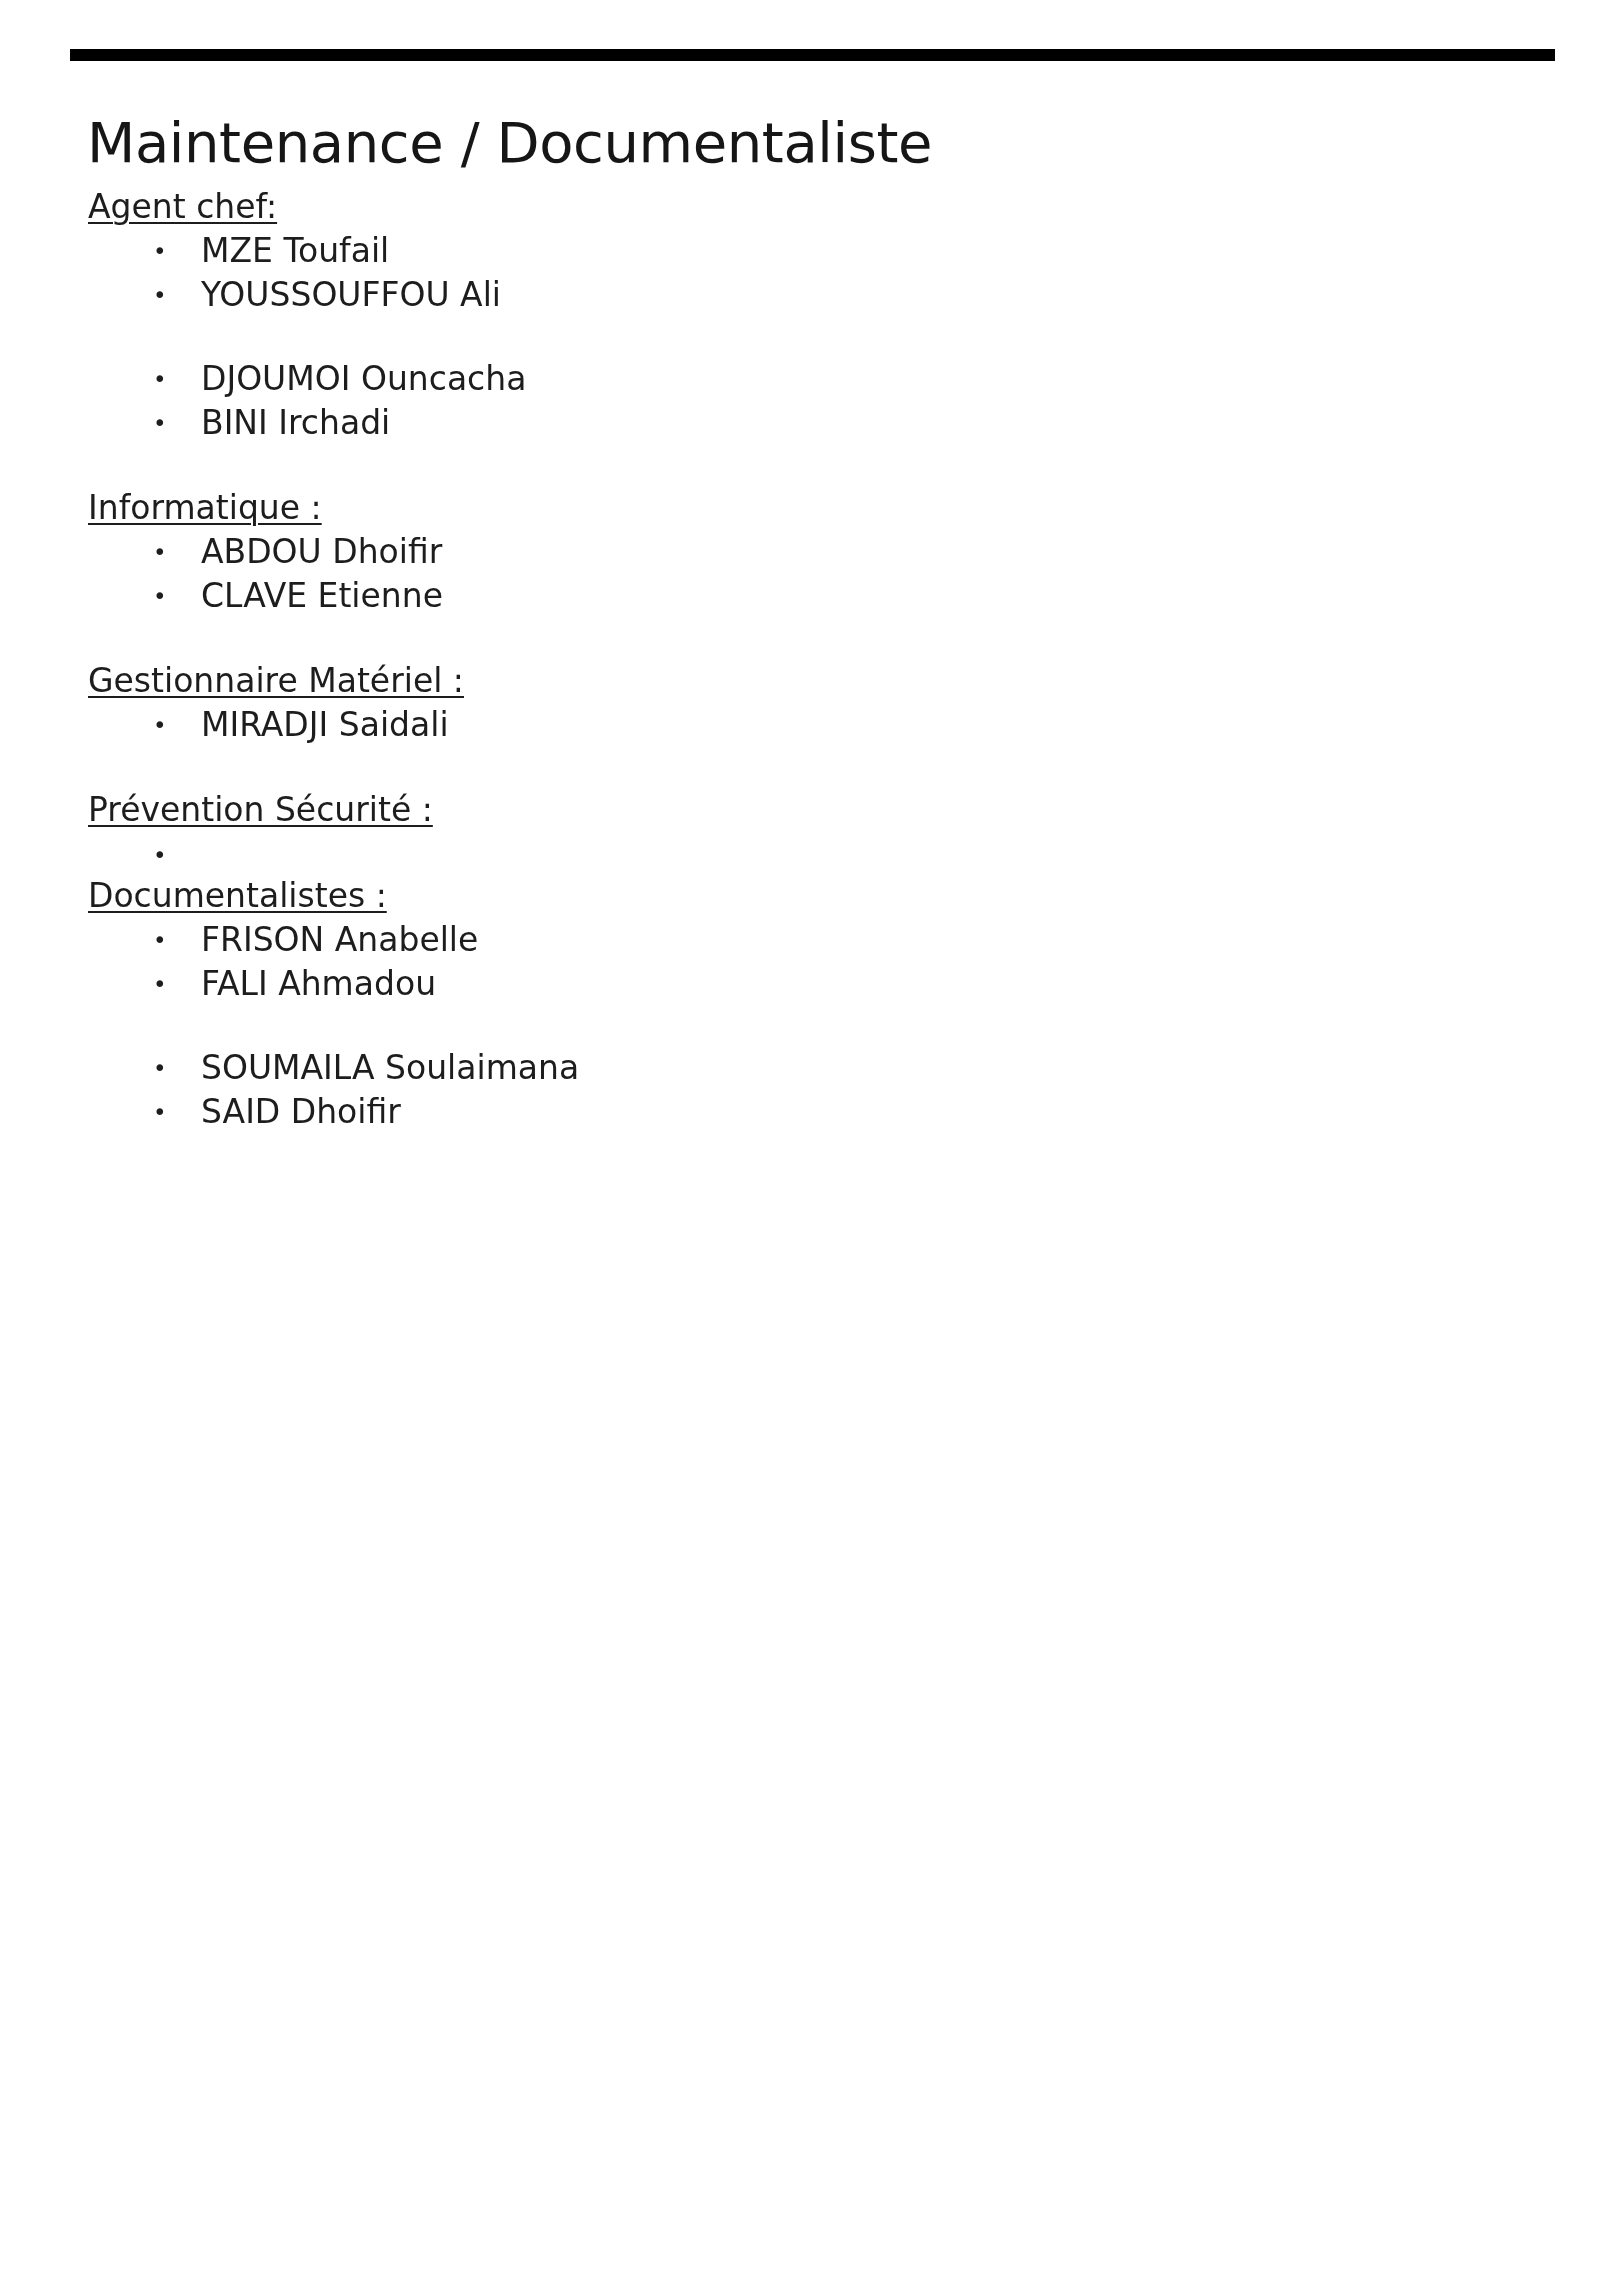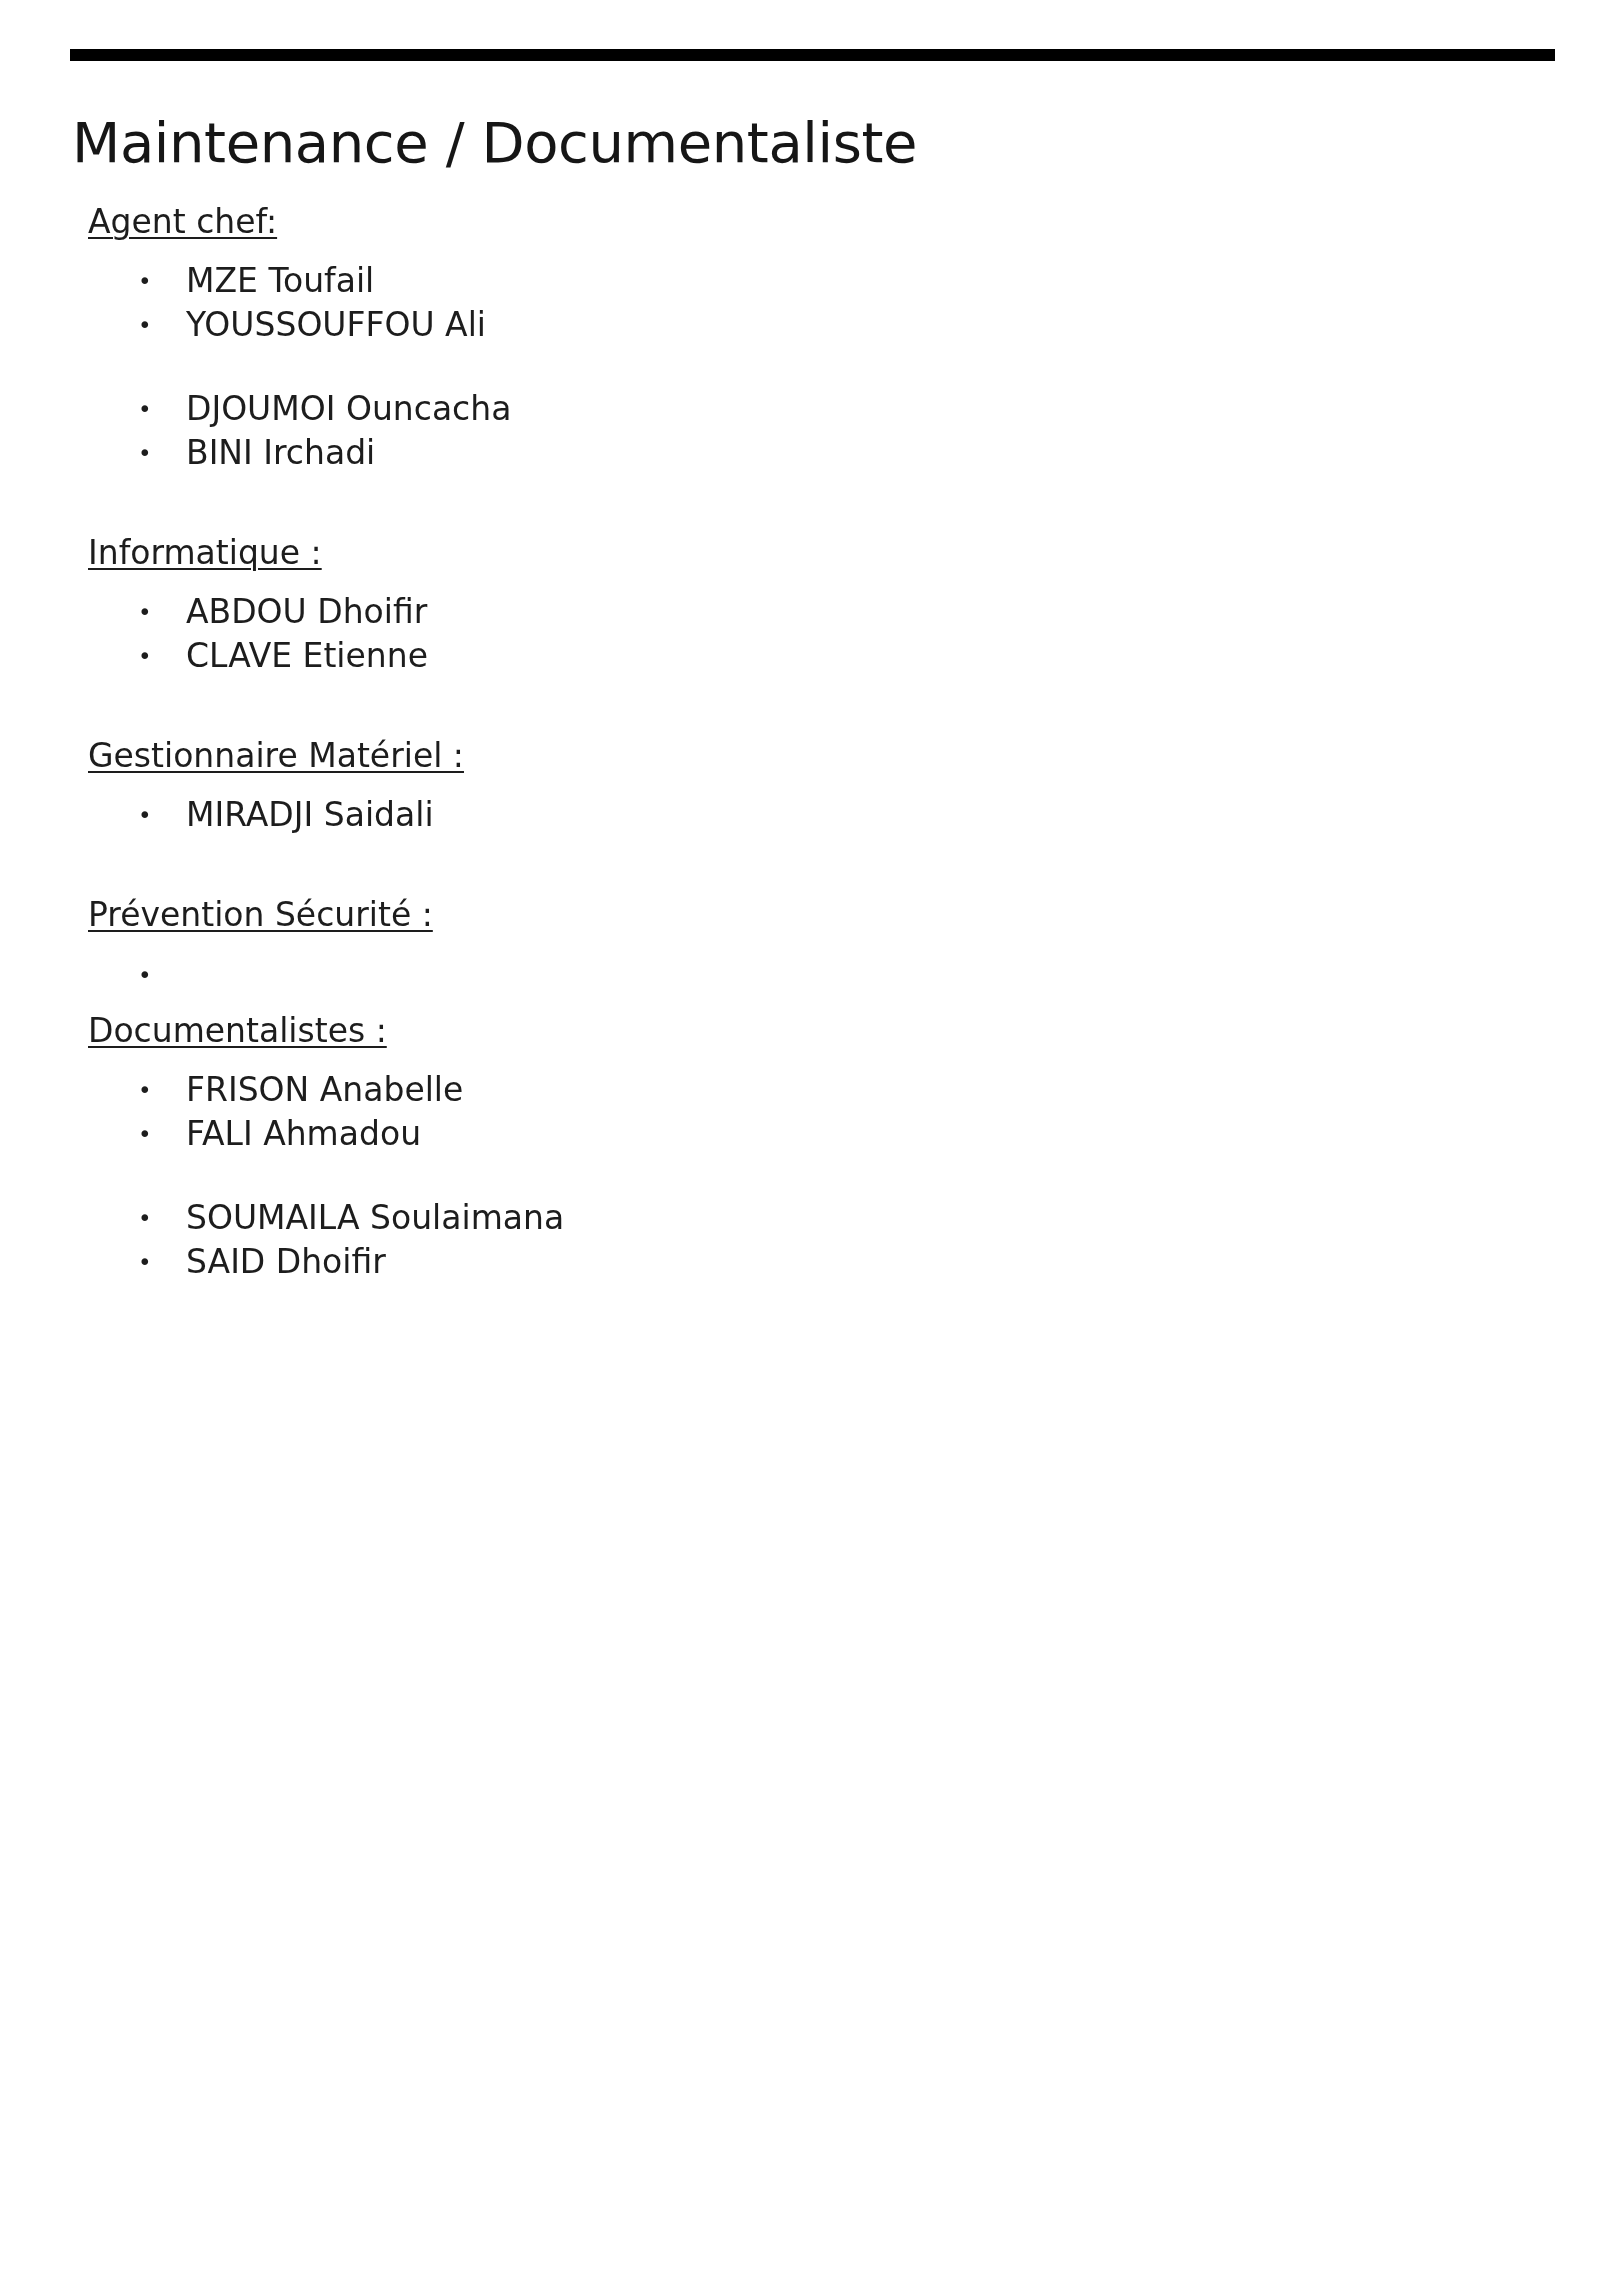--- a/index.html
+++ b/index.html
@@ -27,39 +27,39 @@
   .top-rule {
     position: absolute;
     left: 70px;
     top: 49px;
     width: 1485px;
     height: 12.3px;
     background: #000000;
   }
   .content {
     position: absolute;
-    left: 72px;
+    left: 87px;
     top: 112px;
     width: 1493px;
   }
   .doc-title {
     font-size: 56px;
     font-weight: 400;
     line-height: 1.12;
     letter-spacing: -0.4px;
     margin: 0 0 8.8px 0;
     color: #161616;
   }
   .section {
     margin: 0;
   }
   .section-heading {
     font-size: 33px;
     line-height: 1.32;
-    margin: 16px;
+    margin: 1px;
     color: #1d1d1d;
     display: inline-block;
   }
   .section-heading .underlined {
     text-decoration: underline;
     text-underline-offset: 4.4px;
     text-decoration-thickness: 1.8px;
   }
   .heading-row {
     display: block;

